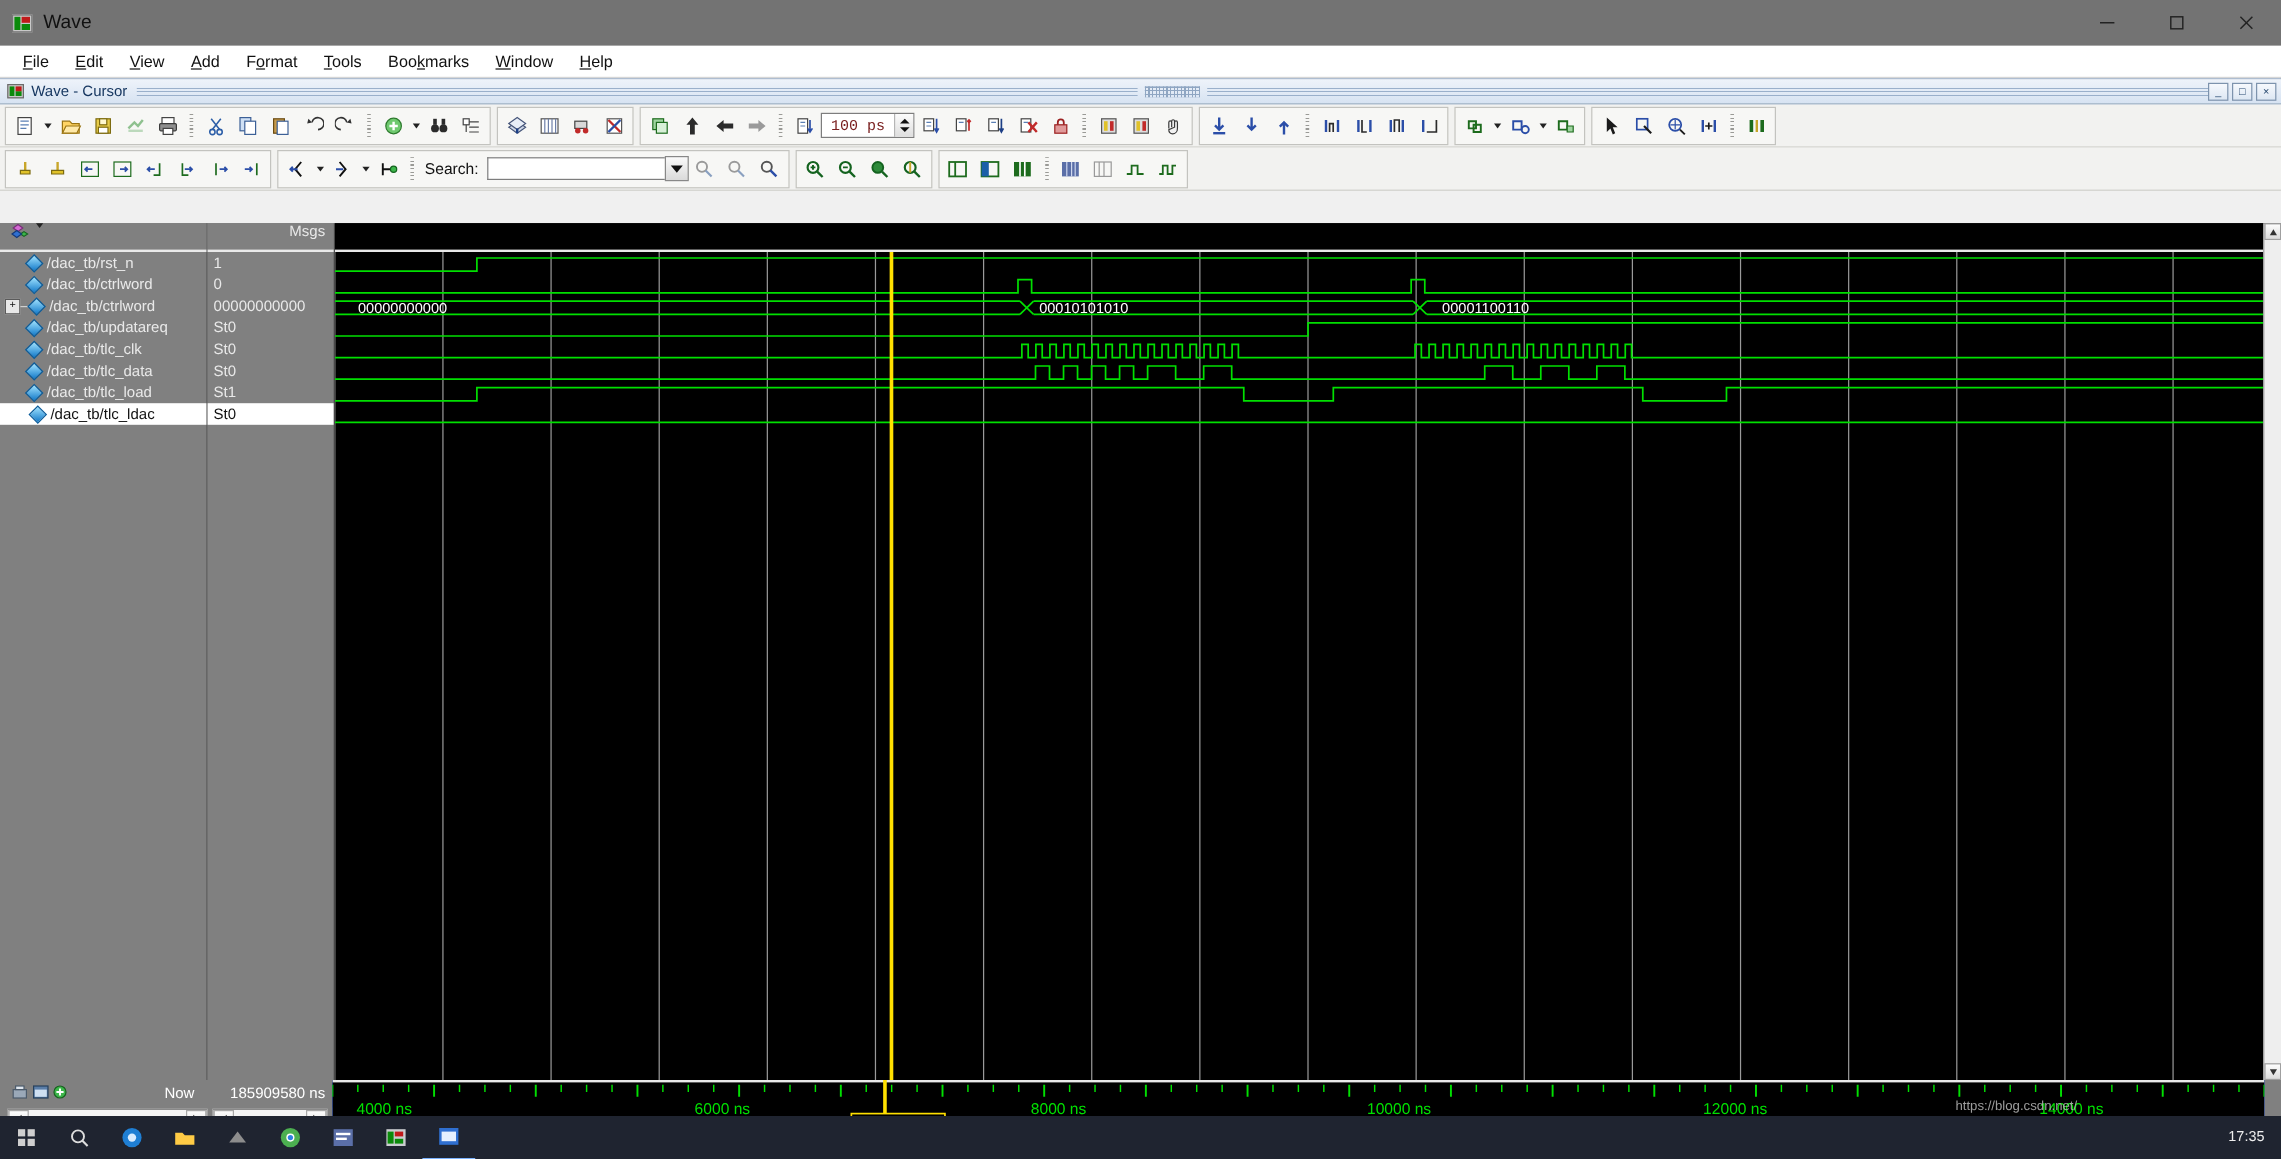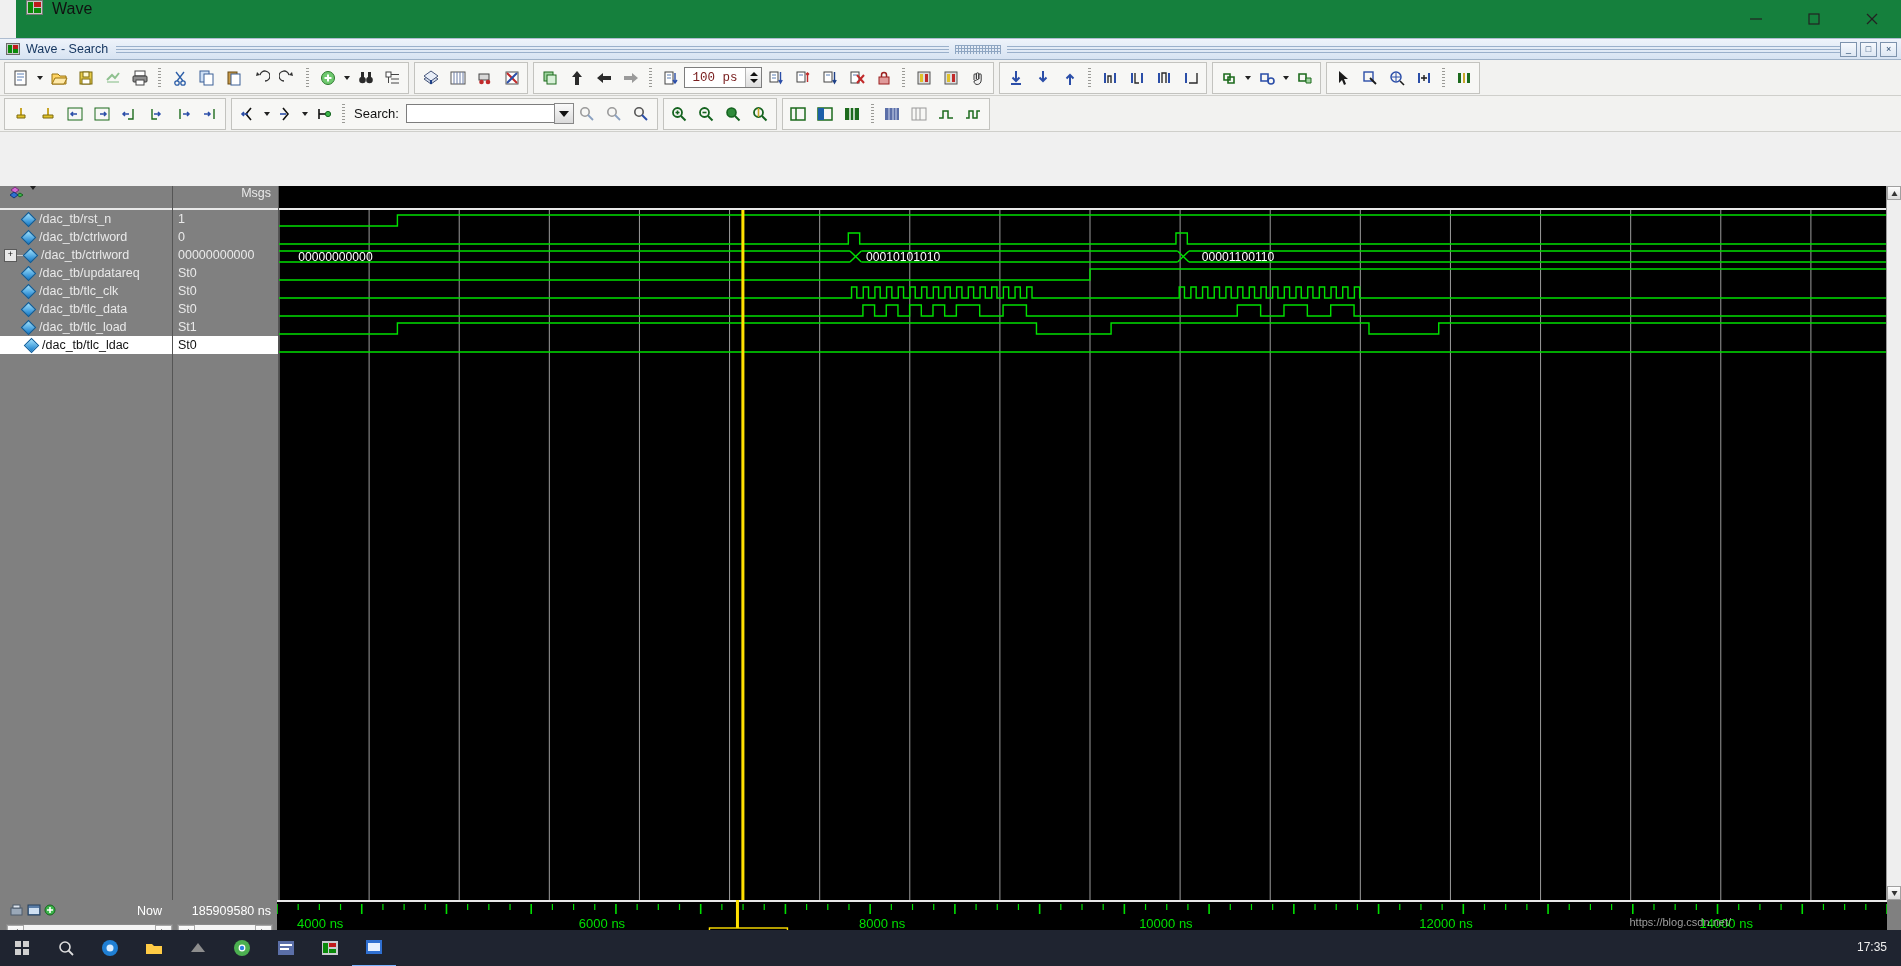--- a/index.html
+++ b/index.html
@@ -1,20 +1,20 @@
 <!DOCTYPE html>
 <html><head>
 <meta charset="utf-8">
 <style>
   html,body{margin:0;padding:0;background:#fff;}
   body{width:1901px;height:966px;overflow:hidden;font-family:"Liberation Sans",sans-serif;font-size:12px;color:#000;}
   .app{width:1901px;height:966px;position:relative;background:#f0f0f0;}
 
   
-  .titlebar{height:38px;background:#15803d;display:flex;align-items:flex-start;position:relative;border-bottom:0;margin-left:16px;}
+  .titlebar{height:38px;background:#737373;display:flex;align-items:center;position:relative;border-bottom:0;}
   .title-ico{width:17px;height:15px;margin-left:10px;margin-right:9px;background:#c9c9c9;border:1px solid #777;position:relative;box-sizing:border-box;}
   .title-ico::before{content:"";position:absolute;left:1px;top:1px;width:5px;height:11px;background:#0b8a0b;}
   .title-ico::after{content:"";position:absolute;left:7px;top:1px;width:7px;height:5px;background:#c01a1a;box-shadow:0 6px 0 0 #0b8a0b;}
   .title-txt{font-size:16px;color:#111;font-family:"Liberation Sans",sans-serif;}
   .wincontrols{position:absolute;right:0;top:0;height:38px;display:flex;}
   .wc{width:58px;height:38px;display:flex;align-items:center;justify-content:center;color:#222;font-size:15px;}
   .wc svg{display:block;}
 
   
   .menubar{height:26px;background:#fff;display:flex;align-items:center;padding-left:8px;border-bottom:1px solid #d6d6d6;}
@@ -120,24 +120,35 @@
       </div>
       <div class="wc close">
         <svg width="14" height="14" viewBox="0 0 14 14">
             <line x1="2" y1="2" x2="12" y2="12" stroke="currentColor" stroke-width="1.2"></line>
             <line x1="12" y1="2" x2="2" y2="12" stroke="currentColor" stroke-width="1.2"></line>
           </svg>
       </div>
     </div>
   </div>
 
+  <div class="menubar">
+    <div class="menu-item"><u>F</u><span>ile</span></div>
+    <div class="menu-item"><u>E</u>dit</div>
+    <div class="menu-item"><u>V</u>iew</div>
+    <div class="menu-item"><u>A</u>dd</div>
+    <div class="menu-item">F<u>o</u>rmat</div>
+    <div class="menu-item"><u>T</u>ools</div>
+    <div class="menu-item">Boo<u>k</u>marks</div>
+    <div class="menu-item"><u>W</u>indow</div>
+    <div class="menu-item"><u>H</u>elp</div>
+  </div>
 
   <div class="subcap">
     <div class="subcap-ico"></div>
-    <div class="subcap-txt">Wave - Search</div>
+    <div class="subcap-txt">Wave - Cursor</div>
     <div class="subcap-rule"></div>
     <div class="subcap-grip"></div>
     <div class="subcap-rule"></div>
     <div class="subcap-btns">
       <div class="sbtn">_</div>
       <div class="sbtn">□</div>
       <div class="sbtn">×</div>
     </div>
   </div>
 

